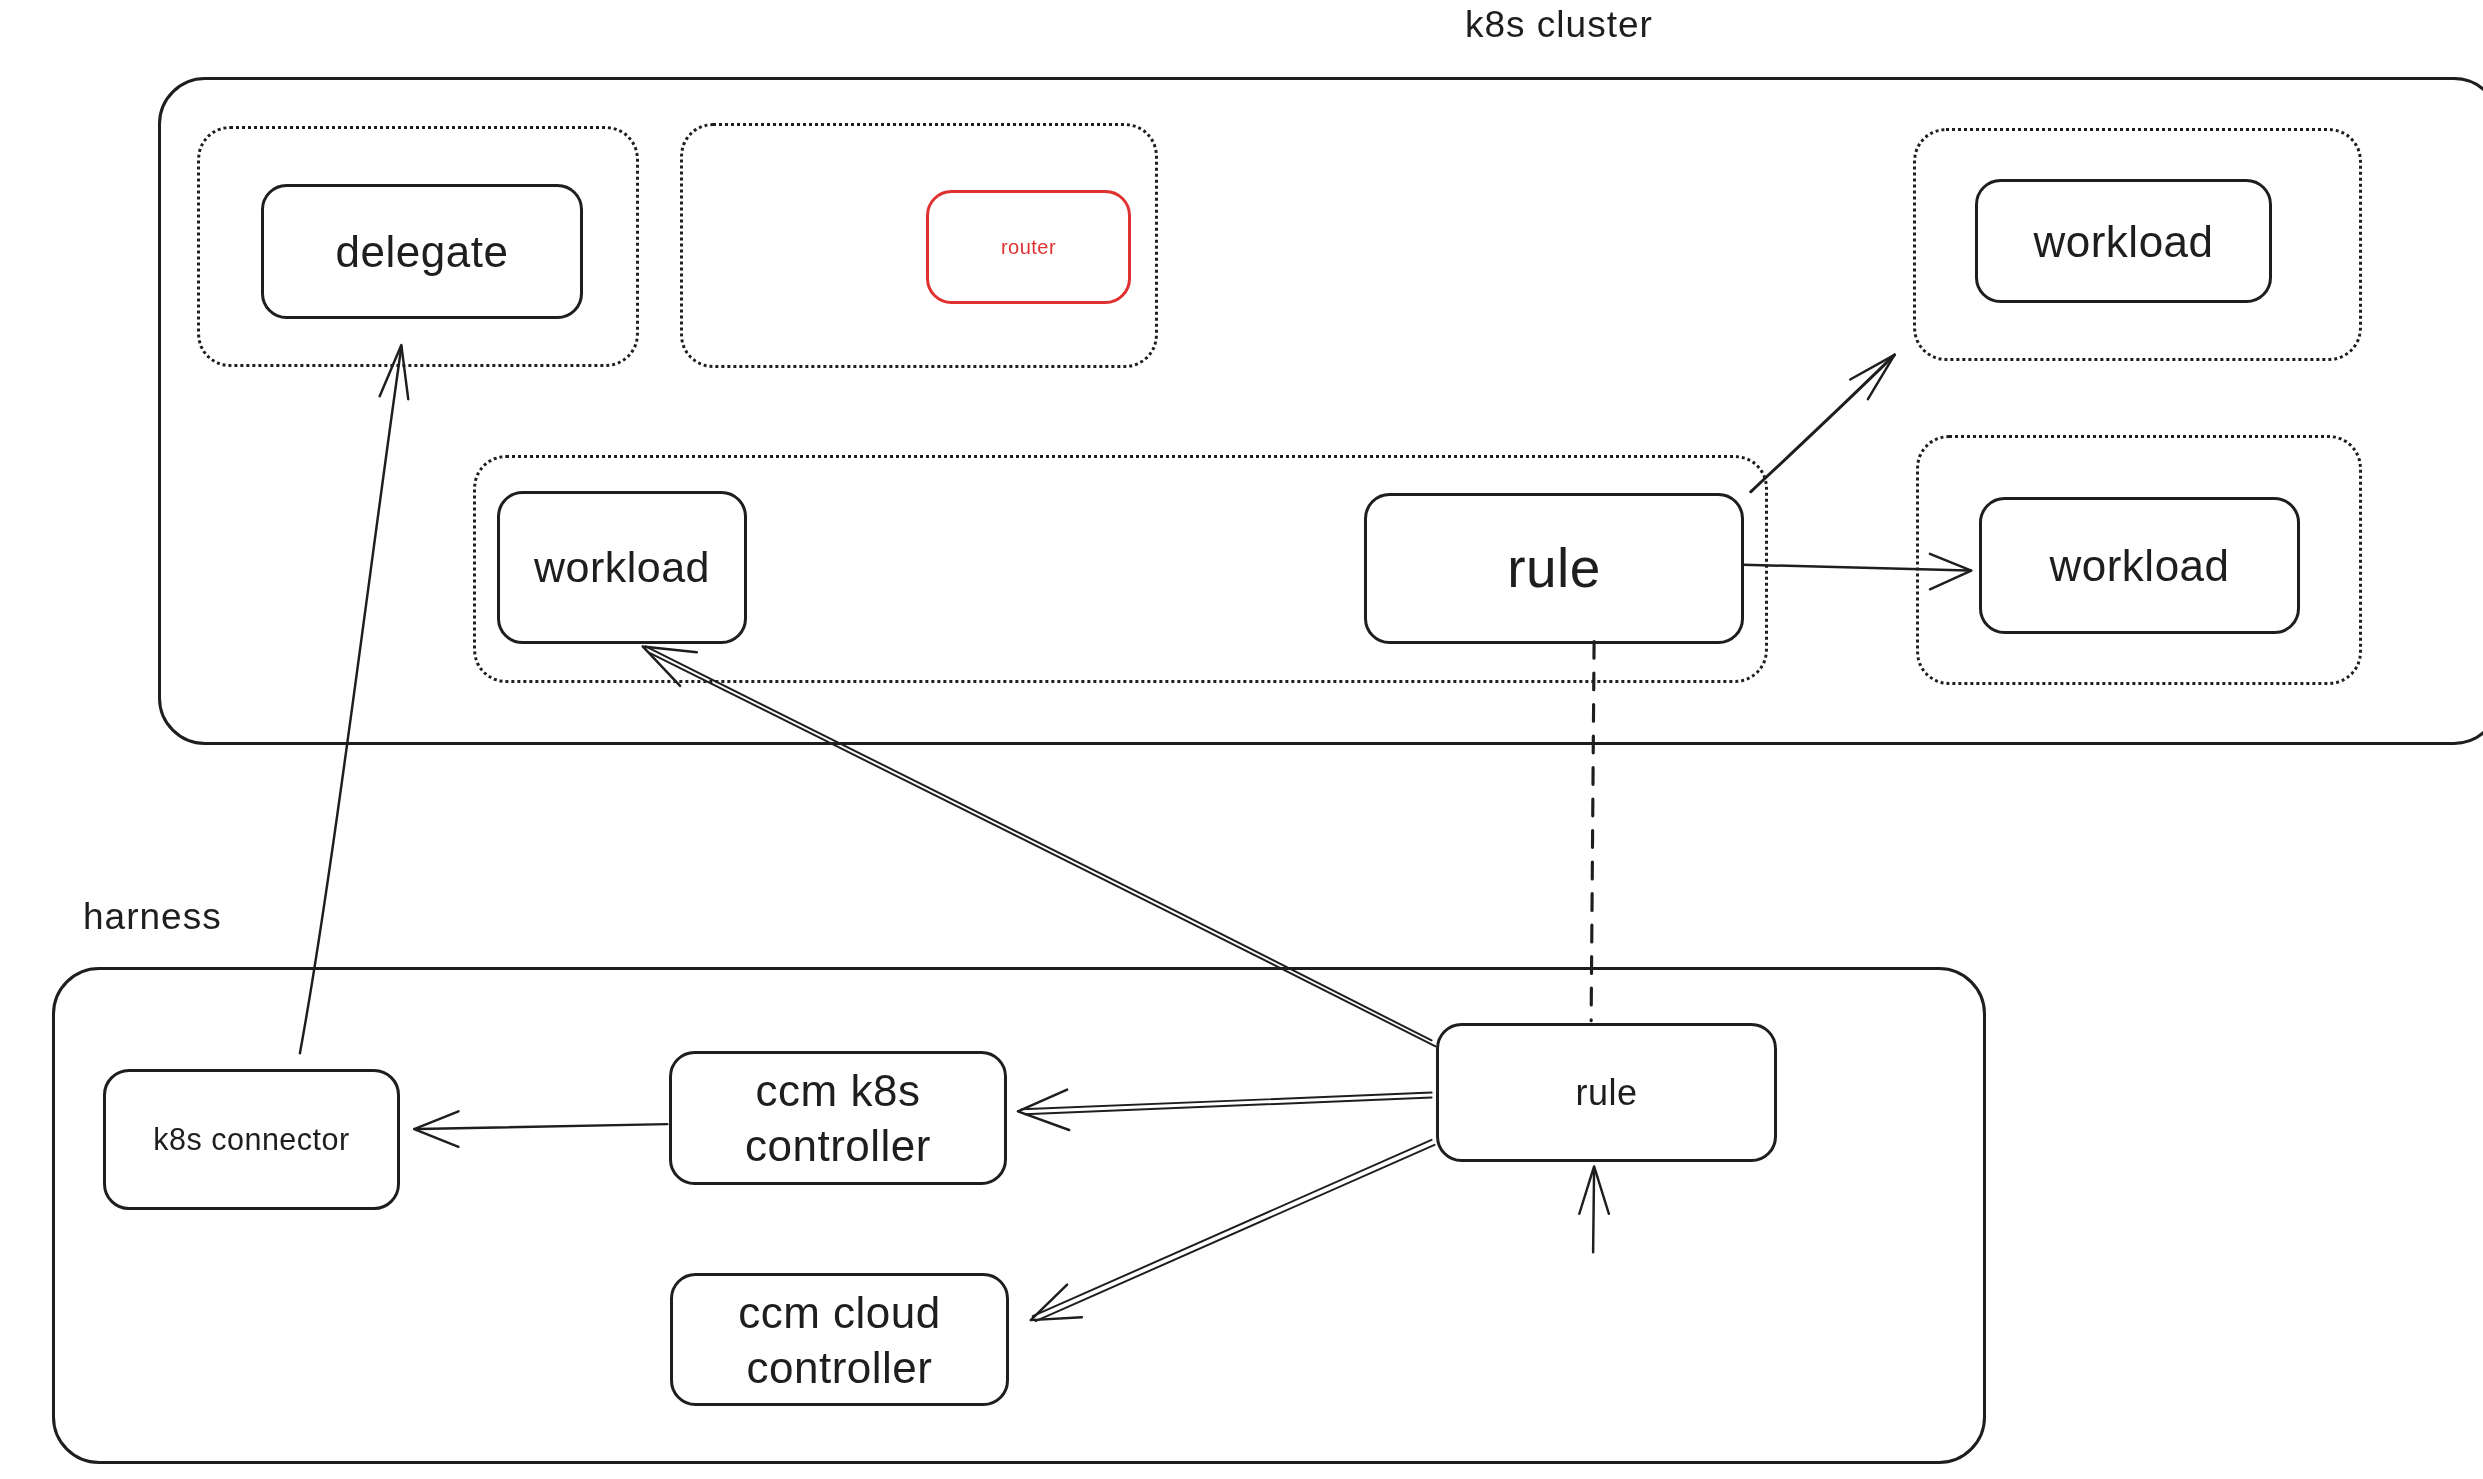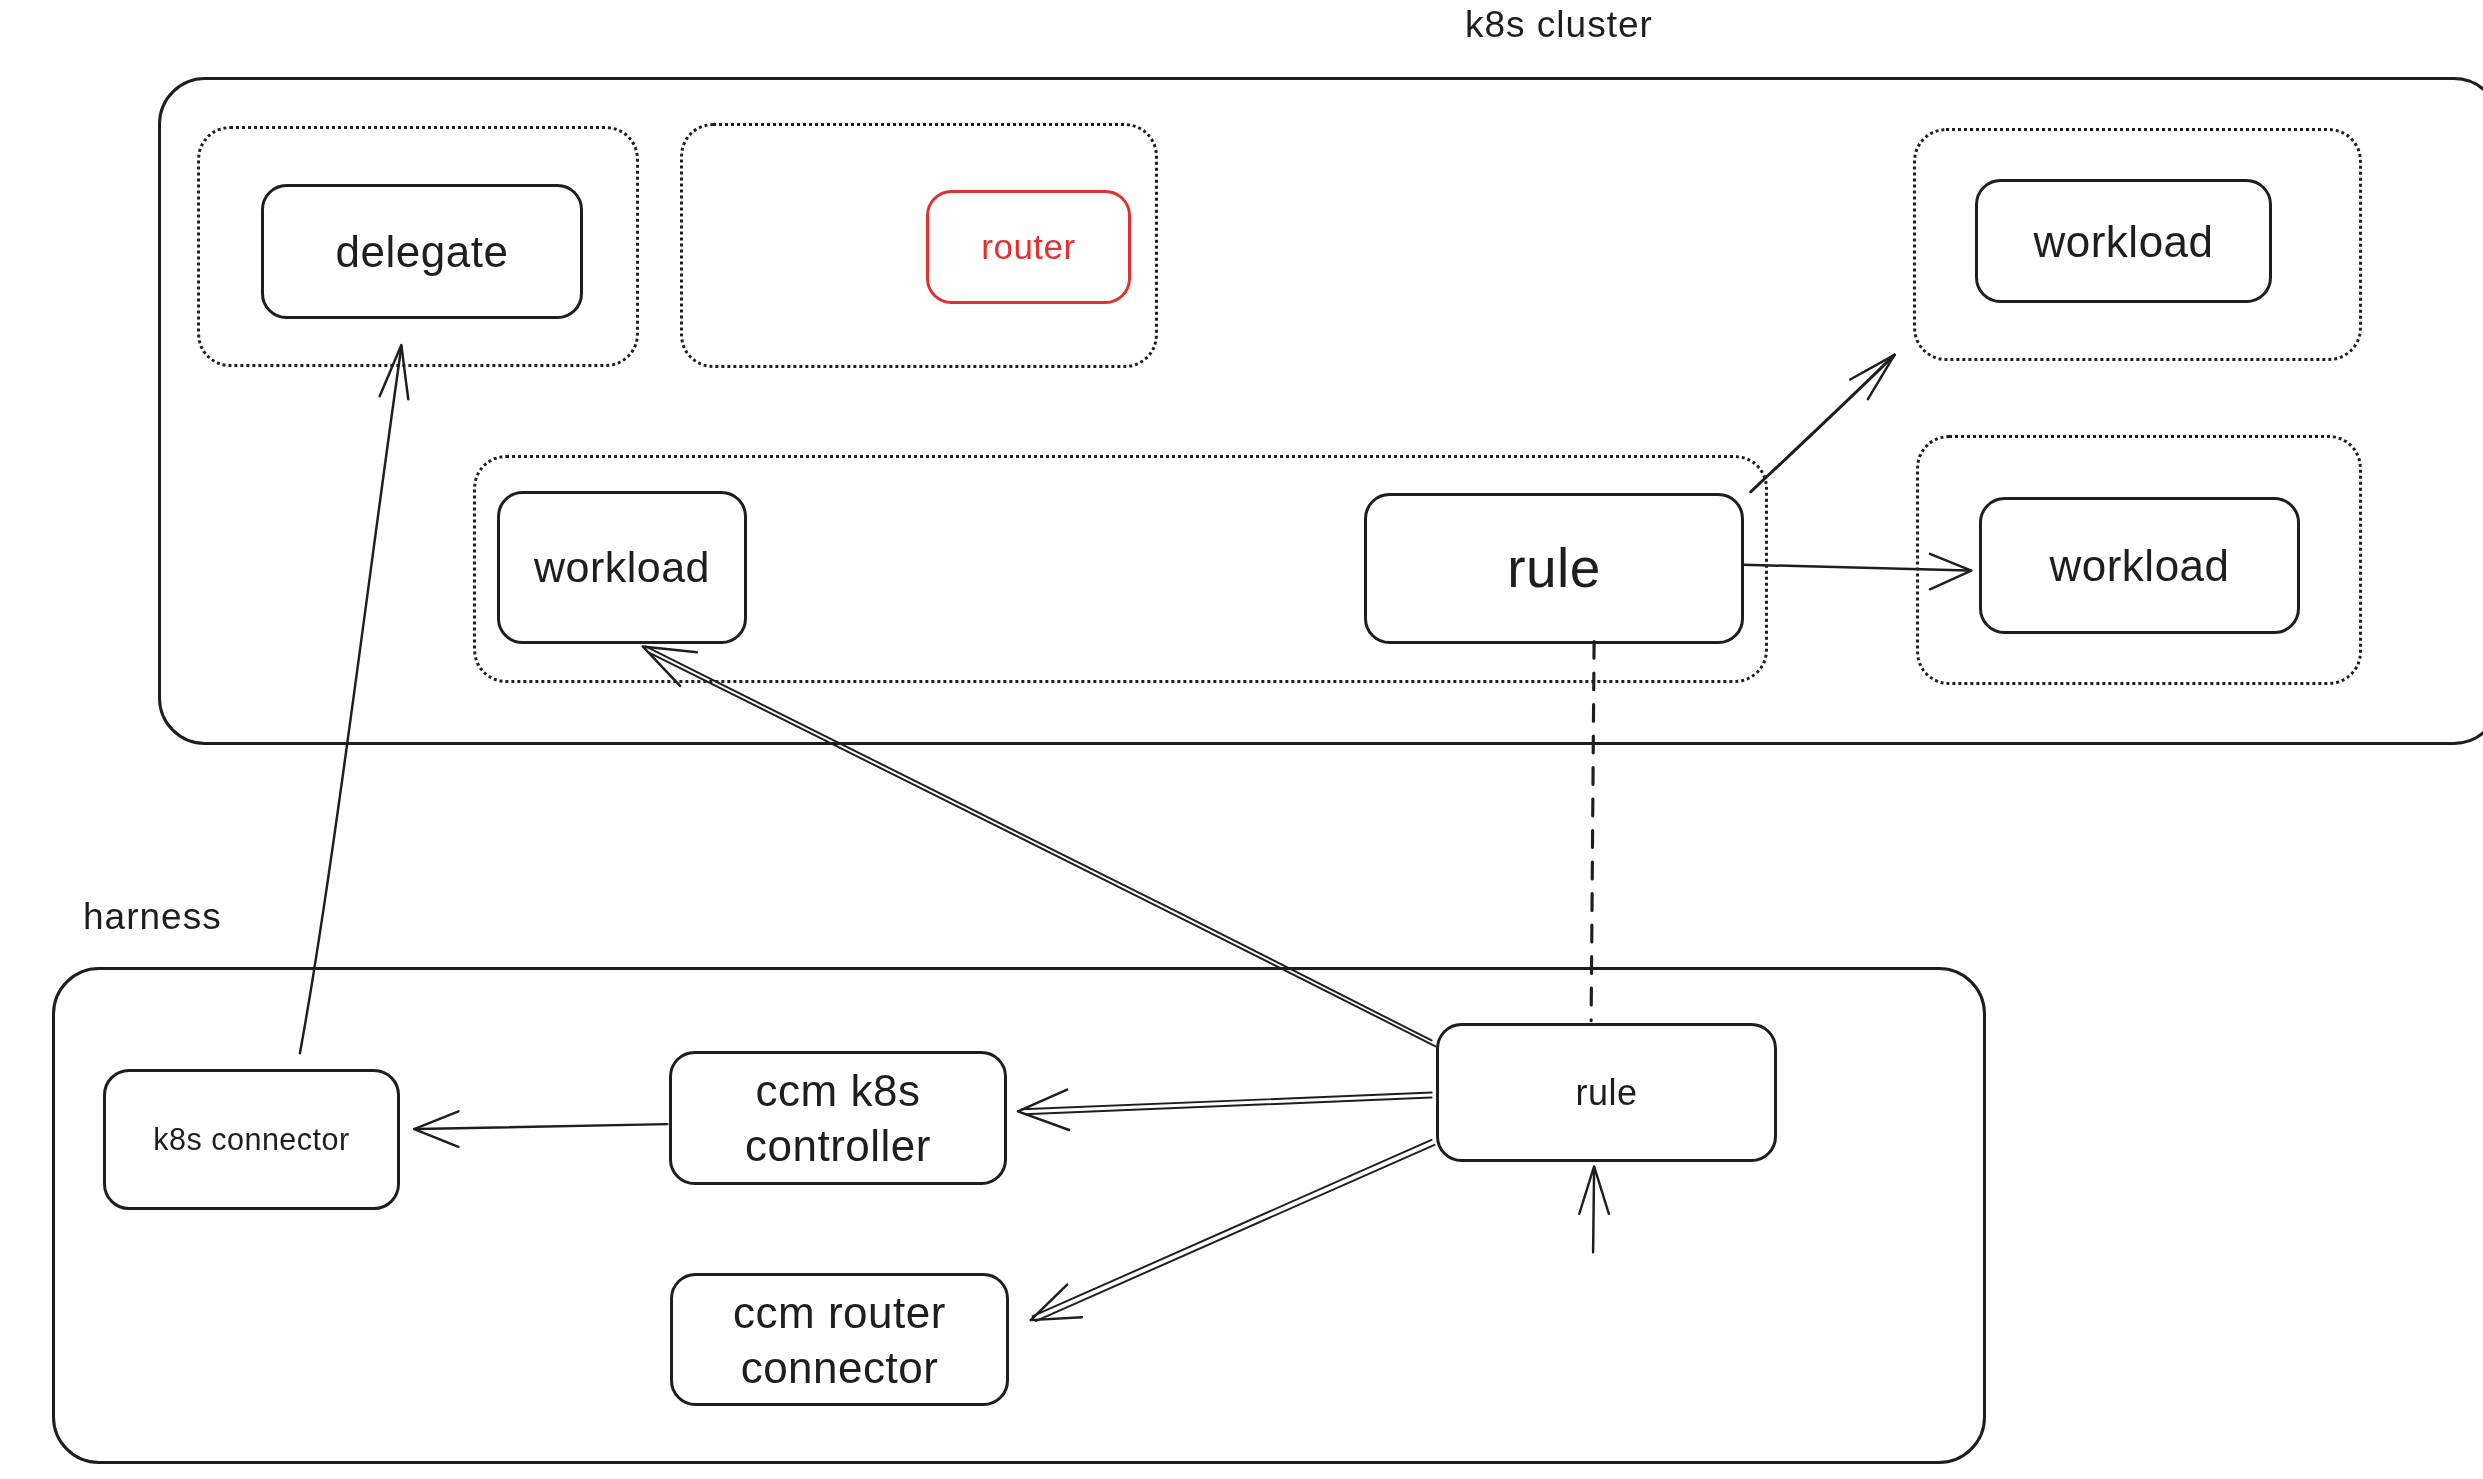--- a/index.html
+++ b/index.html
@@ -73,29 +73,29 @@
   <div class="cluster" style="left:126px;top:77px;width:2337px;height:662px;"></div>
   <div class="cluster" style="left:19.7px;top:967px;width:1928px;height:491px;"></div>
 
   <div class="group" style="left:165px;top:126px;width:436px;height:235px;"></div>
   <div class="group" style="left:648px;top:123px;width:472px;height:239px;"></div>
   <div class="group" style="left:441px;top:455px;width:1289px;height:222px;"></div>
   <div class="group" style="left:1881px;top:128px;width:443px;height:227px;"></div>
   <div class="group" style="left:1884px;top:435px;width:440px;height:244px;"></div>
 
   <div class="node nowrap" style="left:229px;top:184px;width:316px;height:129px;">delegate</div>
-  <div class="node nowrap red" style="left:894px;top:190px;width:199px;height:108px;font-size:35px;">router</div>
+  <div class="node nowrap red" style="left:894px;top:190px;width:199px;height:108px;font-size:20px;">router</div>
   <div class="node nowrap big-workload" style="left:465px;top:491px;width:244px;height:147px;">workload</div>
   <div class="node nowrap big-rule" style="left:1332px;top:493px;width:374px;height:145px;">rule</div>
   <div class="node nowrap" style="left:1943px;top:179px;width:291px;height:118px;">workload</div>
   <div class="node nowrap" style="left:1947px;top:497px;width:315px;height:131px;">workload</div>
 
   <div class="node nowrap" style="left:71px;top:1069px;width:291px;height:135px;font-size:30.5px;border-radius:26px;">k8s connector</div>
   <div class="node pad" style="left:637px;top:1051px;width:338px;height:134px;box-sizing:border-box;">ccm k8s controller</div>
-  <div class="node pad" style="left:638px;top:1273px;width:339px;height:133px;box-sizing:border-box;">ccm router connector</div>
+  <div class="node pad" style="left:638px;top:1273px;width:339px;height:133px;box-sizing:border-box;">ccm cloud controller</div>
   <div class="node nowrap" style="left:1404px;top:1023px;width:335px;height:133px;font-size:36px;">rule</div>
 
   <svg class="wires" width="2483" height="1480" viewBox="0 0 2521 1502">
 
     <g>
       <path class="w25" d="M 272 1069 C 305 890 345 560 375 352"></path>
       <path class="w25" d="M 375 350 L 382 405 M 375 350 L 353 402"></path>
     </g>
 
     <g>

